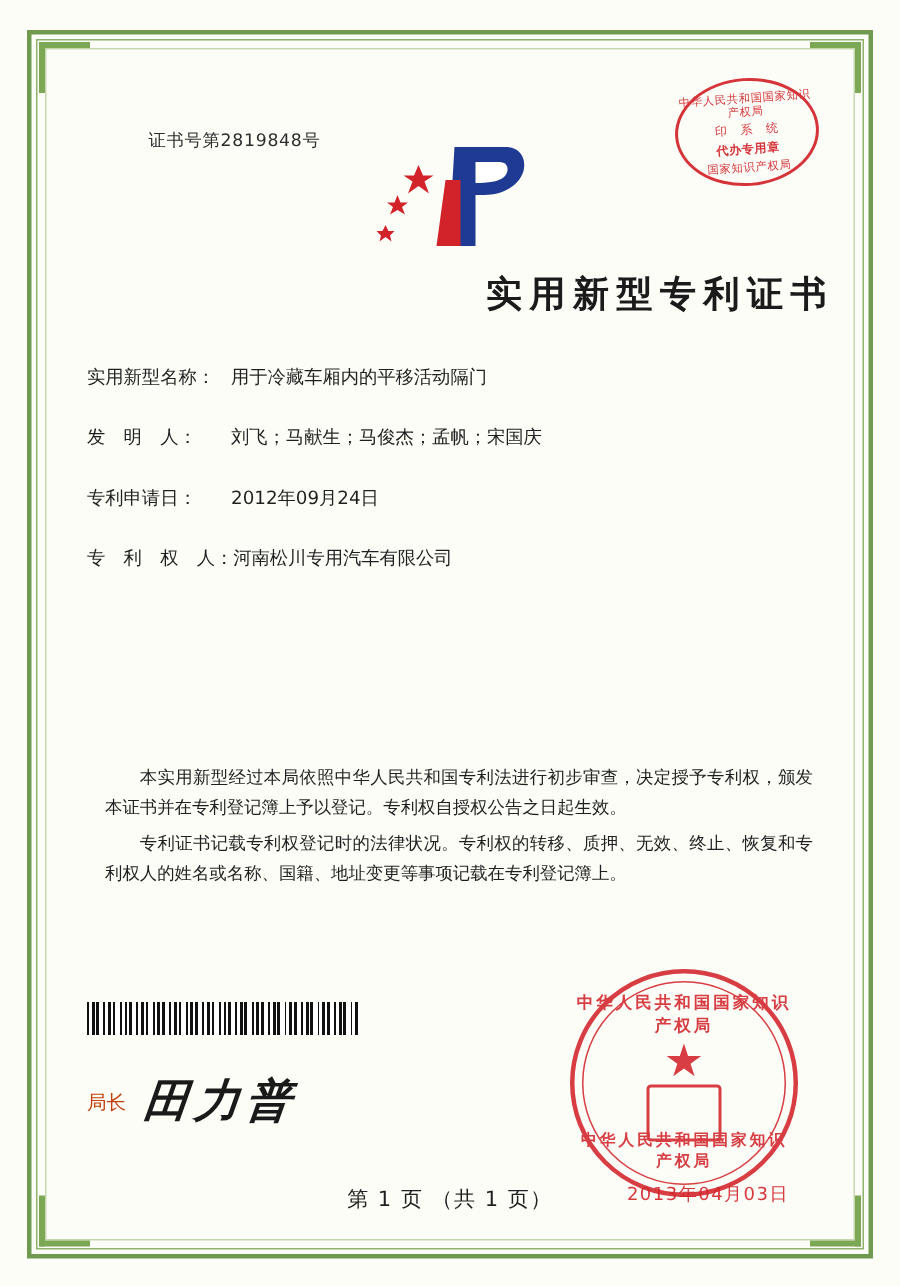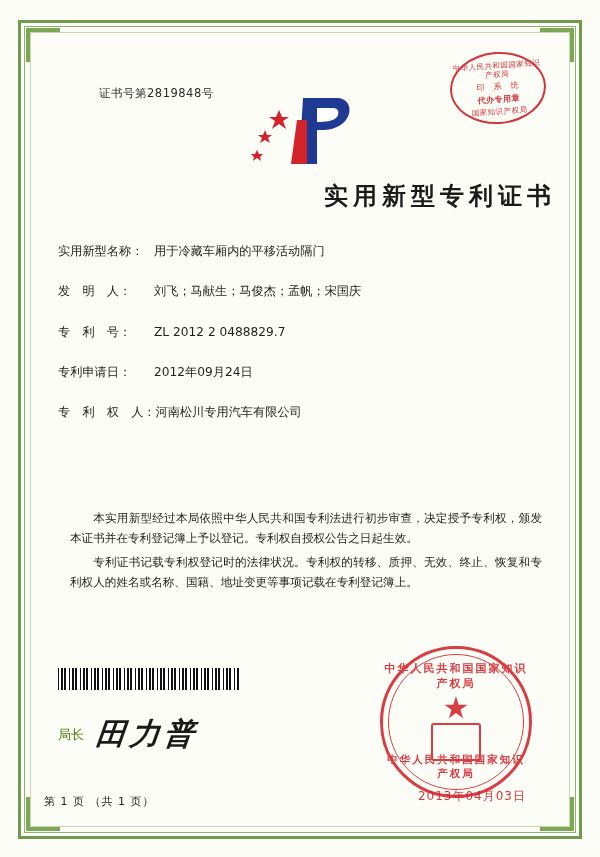--- a/index.html
+++ b/index.html
@@ -183,21 +183,21 @@
 
   .signature-row {
     position: absolute;
     left: 14px;
     top: 668px;
     display: flex;
     align-items: center;
   }
   .sig-label {
     font-size: 13px;
-    color: #4d7c0f;
+    color: #c2410c;
     margin-right: 12px;
   }
   .sig-script {
     font-family: "DejaVu Serif", serif;
     font-size: 30px;
     font-style: italic;
     font-weight: bold;
     color: #1a1a1a;
     letter-spacing: 4px;
     transform: skewX(-6deg);
@@ -265,22 +265,22 @@
     font-size: 12px;
     letter-spacing: 1px;
     opacity: 0.9;
   }
 
   .footer {
     position: absolute;
     left: 0;
     right: 0;
     bottom: 6px;
-    text-align: left;
-    font-size: 11px;
+    text-align: center;
+    font-size: 14px;
     color: #1f1f1f;
     letter-spacing: 1px;
   }
 </style>
 </head>
 <body>
 
 <div class="page">
 
   <div class="border-outer"></div>
@@ -316,23 +316,20 @@
     <div class="title">实用新型专利证书</div>
 
     <div class="fields">
       <div class="field">
         <span class="lbl">实用新型名称：</span><span class="val">用于冷藏车厢内的平移活动隔门</span>
       </div>
       <div class="field">
         <span class="lbl">发　明　人：</span><span class="val">刘飞；马献生；马俊杰；孟帆；宋国庆</span>
       </div>
       <div class="field">
-        <span class="lbl">专　利　号：</span><span class="val">ZL 2012 2 0488829.7</span>
-      </div>
-      <div class="field">
         <span class="lbl">专利申请日：</span><span class="val">2012年09月24日</span>
       </div>
       <div class="field">
         <span class="lbl">专　利　权　人：</span><span class="val">河南松川专用汽车有限公司</span>
       </div>
     </div>
 
     <div class="para-block">
       <p class="para">本实用新型经过本局依照中华人民共和国专利法进行初步审查，决定授予专利权，颁发本证书并在专利登记簿上予以登记。专利权自授权公告之日起生效。</p>
       <p class="para">专利证书记载专利权登记时的法律状况。专利权的转移、质押、无效、终止、恢复和专利权人的姓名或名称、国籍、地址变更等事项记载在专利登记簿上。</p>

